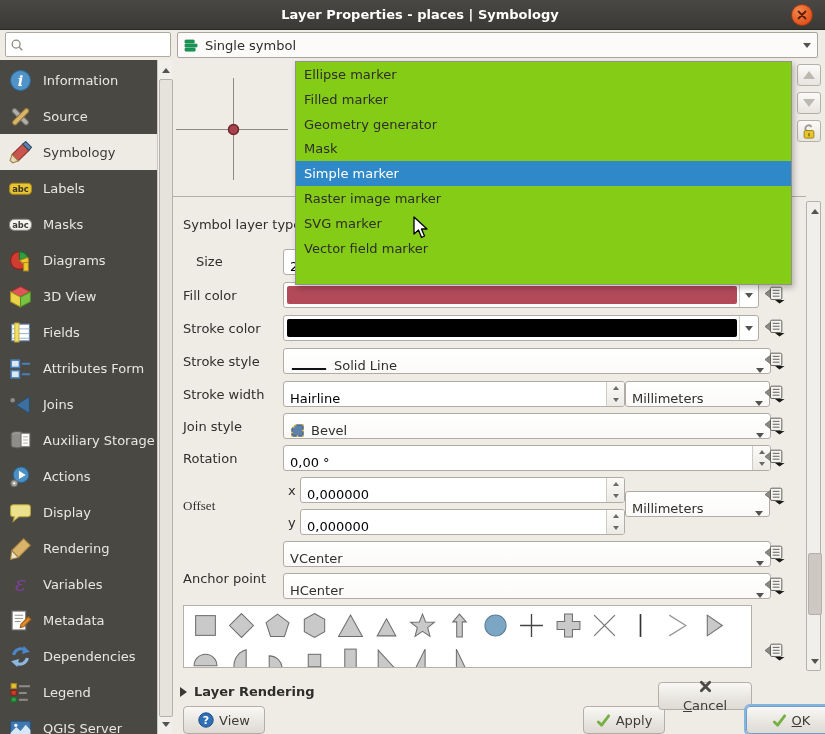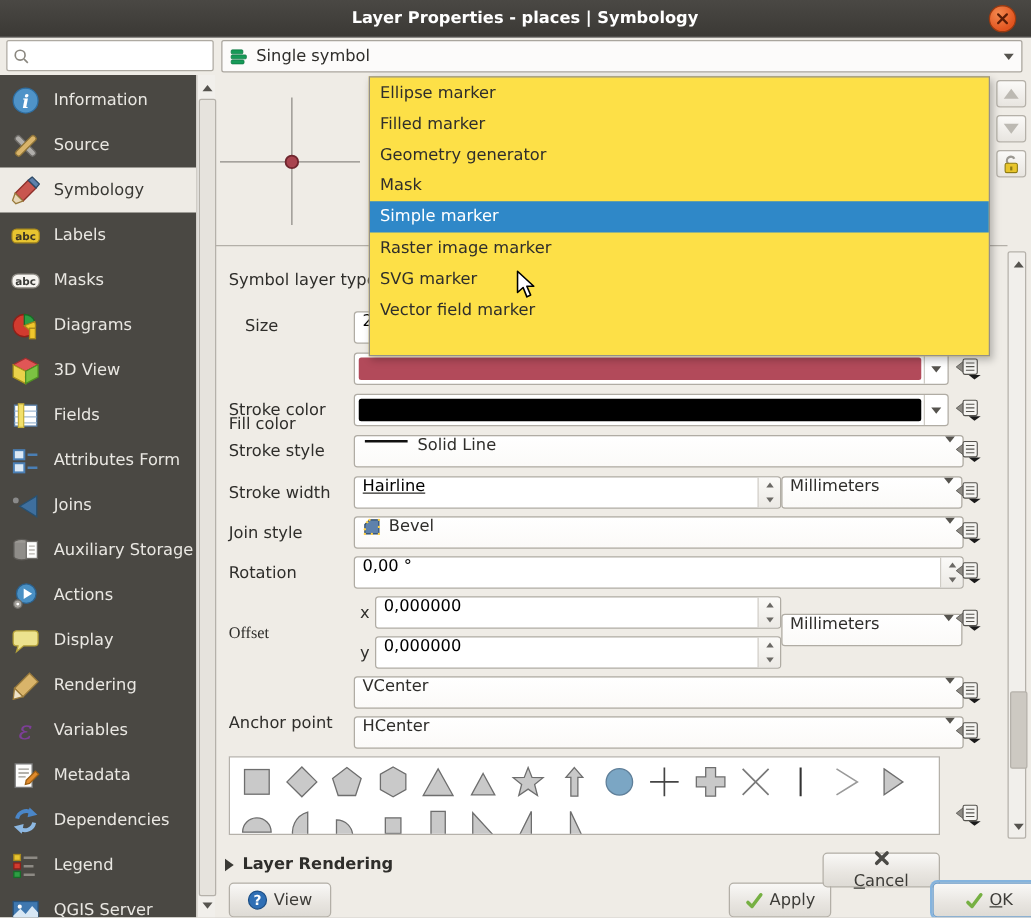--- a/index.html
+++ b/index.html
@@ -45,21 +45,21 @@
 
   
   .sq-btn{width:24px;height:22px;background:linear-gradient(#fbfaf8,#e8e5e0);
     border:1px solid #b5b1a9;border-radius:3px;display:flex;align-items:center;justify-content:center;}
   .dis-up{width:0;height:0;border-left:6px solid transparent;border-right:6px solid transparent;border-bottom:8px solid #bcb9b2;}
   .dis-down{width:0;height:0;border-left:6px solid transparent;border-right:6px solid transparent;border-top:8px solid #bcb9b2;}
 
   
   .flabel{position:absolute;height:17px;line-height:17px;color:#2f2e2b;}
   .field,.combo{position:absolute;background:#fff;border:1px solid #b0aca4;border-radius:3px;
-    display:flex;align-items:flex-start;padding:0 6px;overflow:hidden;}
+    display:flex;align-items:flex-end;padding:0 6px;overflow:hidden;}
   .combo{background:linear-gradient(#ffffff,#fbfaf8);}
   .field input{border:none;outline:none;font:inherit;background:transparent;flex:1;min-width:0;padding:0;}
   .spin{position:absolute;right:0;top:0;bottom:0;width:17px;border-left:1px solid #cfccc5;
     display:flex;flex-direction:column;background:linear-gradient(#fbfaf8,#eceae5);}
   .spin > div{flex:1;display:flex;align-items:center;justify-content:center;}
   .spin .u{width:0;height:0;border-left:3.5px solid transparent;border-right:3.5px solid transparent;border-bottom:4.5px solid #6b6965;}
   .spin .d{width:0;height:0;border-left:3.5px solid transparent;border-right:3.5px solid transparent;border-top:4.5px solid #6b6965;}
   .color-btn{position:absolute;background:#fff;border:1px solid #b0aca4;border-radius:3px;}
   .color-bar{position:absolute;left:3px;top:3px;right:21px;bottom:3px;border-radius:2px;}
   .color-caret{position:absolute;right:0;top:0;bottom:0;width:18px;border-left:1px solid #cfccc5;
@@ -84,21 +84,21 @@
   .btn{position:absolute;height:26px;background:linear-gradient(#f9f8f6,#e8e5e0 60%,#dedbd5);
     border:1px solid #b3afa7;border-radius:4px;display:flex;align-items:center;justify-content:center;
     gap:5px;font-size:13px;color:#3d3c38;padding:0 8px;}
   .btn svg{flex:0 0 auto;}
   .btn.focused{box-shadow:0 0 0 2px #85b4de;border-color:#6f9fcc;}
   .ul-first{display:inline-block;}
   .ul-first::first-letter{text-decoration:underline;}
   .style-sep{width:1px;height:16px;background:#c4c0b8;margin:0 2px 0 6px;}
 
   
-  .menu{left:295px;top:61px;width:497px;height:224px;background:#fde047;border:1px solid #94908a;
+  .menu{left:295px;top:61px;width:497px;height:224px;background:#84cc16;border:1px solid #94908a;
     z-index:40;box-shadow:2px 3px 6px rgba(0,0,0,.25);display:flex;flex-direction:column;}
   .menu-item{height:24.85px;display:flex;align-items:center;padding-left:8px;color:#2f2e2b;}
   .menu-item.hl{background:#2f88c8;color:#ffffff;}
   .cursor{left:413px;top:216px;width:17px;height:23px;z-index:50;}
 </style>
 </head>
 <body>
 
 <div id="win">
 
@@ -367,21 +367,21 @@
     <span class="spin">
         <div>
           <span class="u"></span>
         </div>
         <div>
           <span class="d"></span>
         </div>
       </span>
   </div>
 
-  <span class="flabel" style="left:183px;top:287px;margin-top:44px;">Fill color</span>
+  <span class="flabel" style="left:183px;top:287px;">Fill color</span>
   <div class="color-btn" style="left:283px;top:282px;width:474px;height:24px;">
     <div class="color-bar" style="background: rgb(178, 74, 90);"></div>
     <div class="color-caret">
         <span class="caret"></span>
       </div>
   </div>
   <div class="ovr" style="left:763px;top:283px;">
       <svg viewBox="0 0 24 22">
         <polygon points="1,10.5 7.5,5.5 7.5,15.5" fill="#8d8a84" stroke="#5c5a56" stroke-width="0.8"></polygon>
         <rect x="7" y="3.5" width="12.5" height="13.5" rx="1.5" fill="#f5f4f1" stroke="#55534e"></rect>
@@ -423,21 +423,21 @@
         <polygon points="1,10.5 7.5,5.5 7.5,15.5" fill="#8d8a84" stroke="#5c5a56" stroke-width="0.8"></polygon>
         <rect x="7" y="3.5" width="12.5" height="13.5" rx="1.5" fill="#f5f4f1" stroke="#55534e"></rect>
         <line x1="9.5" y1="7" x2="17" y2="7" stroke="#55534e"></line>
         <line x1="9.5" y1="10.2" x2="17" y2="10.2" stroke="#55534e"></line>
         <line x1="9.5" y1="13.4" x2="17" y2="13.4" stroke="#55534e"></line>
         <polygon points="12,17.5 22.5,17.5 17,21.5" fill="#1a1a1a"></polygon>
       </svg>
     </div>
 
   <span class="flabel" style="left:183px;top:386px;">Stroke width</span>
-  <div class="field" style="left:283px;top:381px;width:328px;height:24px;text-decoration:underline;">
+  <div class="field" style="left:283px;top:381px;width:328px;height:24px;">
     <input value="Hairline" style="">
     <span class="spin">
         <div>
           <span class="u"></span>
         </div>
         <div>
           <span class="d"></span>
         </div>
       </span>
   </div>

